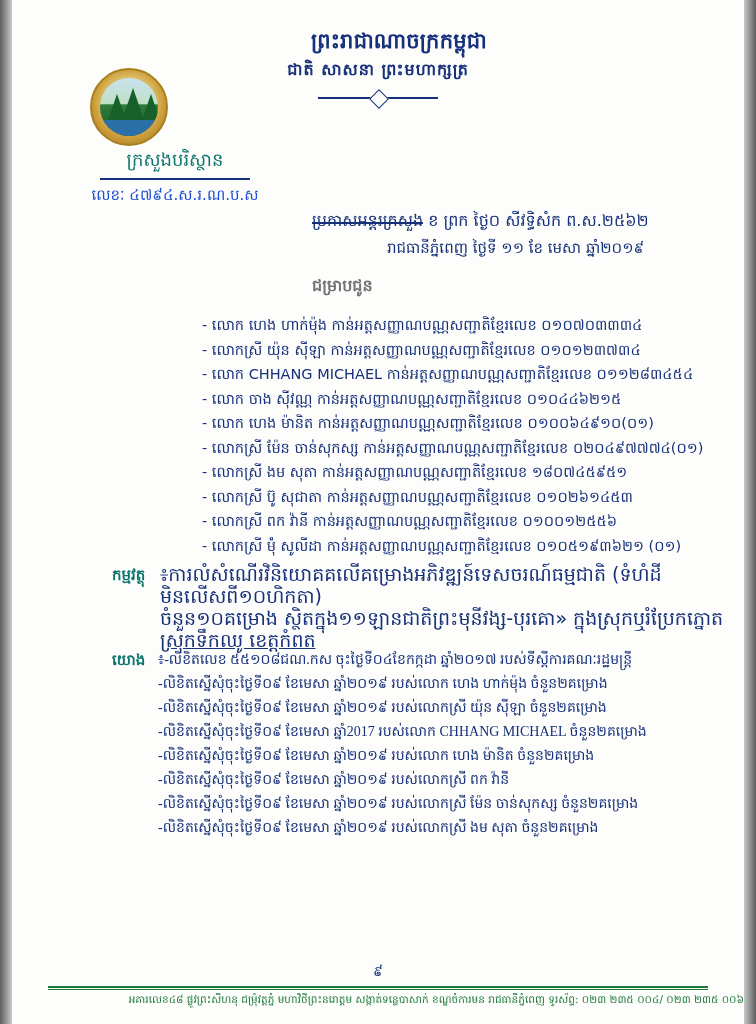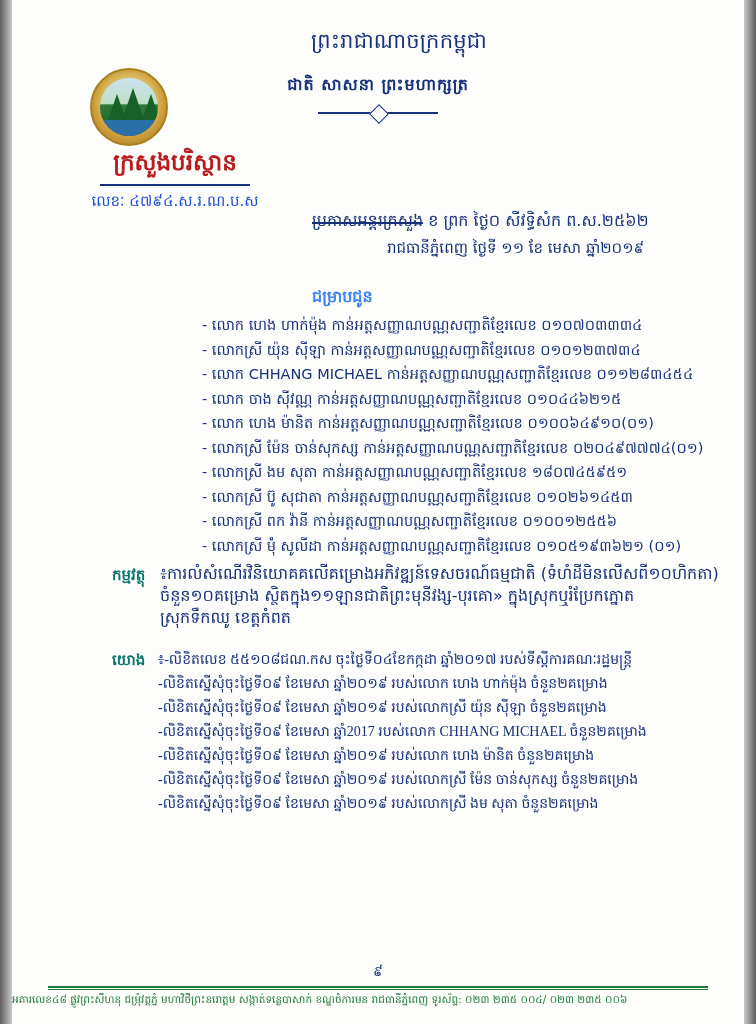--- a/index.html
+++ b/index.html
@@ -44,31 +44,31 @@
     height: 100%;
     color: #16307a;
   }
   
   .header {
     text-align: center;
     padding-top: 28px;
   }
   .kingdom {
     font-size: 21px;
-    font-weight: normal;
+    font-weight: bold;
     color: #16307a;
     letter-spacing: 0.2px;
     line-height: 1.25;
     margin-left: 42px;
   }
   .motto {
     font-size: 16px;
     font-weight: bold;
     color: #16307a;
-    margin-top: 20px;
+    margin-top: 5px;
     letter-spacing: 1px;
   }
   .divider-orn {
     margin: 8px auto 0;
     width: 120px;
     height: 14px;
     position: relative;
   }
   .divider-orn:before {
     content: "";
@@ -135,23 +135,23 @@
   }
   
   .ministry {
     position: absolute;
     left: 48px;
     top: 148px;
     width: 230px;
     text-align: center;
   }
   .ministry-name {
-    font-size: 23px;
-    font-weight: bold;
-    color: #b91c1c;
+    font-size: 18px;
+    font-weight: normal;
+    color: #0f766e;
   }
   .ministry-underline {
     width: 150px;
     height: 1.5px;
     background: #16307a;
     margin: 3px auto 5px;
   }
   .ministry-no {
     font-size: 15px;
     color: #1d4ed8;
@@ -193,24 +193,24 @@
   
   .section-label {
     position: absolute;
     font-weight: bold;
     font-size: 15px;
     color: #0f766e;
   }
   .recipients-title {
     position: absolute;
     left: 300px;
-    top: 286px;
+    top: 275px;
     font-size: 16px;
     font-weight: bold;
-    color: #3b82f6;
+    color: #737373;
   }
   .recipients {
     position: absolute;
     left: 150px;
     top: 297px;
     width: 560px;
   }
   .recipients li {
     list-style: none;
     font-size: 14.5px;
@@ -220,26 +220,26 @@
   }
   .recipients li:before {
     content: "- ";
   }
   .subject-label { left: 100px; top: 565px; }
   .subject-body {
     position: absolute;
     left: 148px;
     top: 563px;
     width: 570px;
-    font-size: 16px;
+    font-size: 19px;
     line-height: 22px;
     color: #16307a;
   }
   .subject-body .l2 { display: block; padding-left: 0; }
-  .subject-body .l3 { display: block; }
+  .subject-body .l3 { display: block; text-decoration: underline; }
   .ref-label { left: 100px; top: 650px; }
   .ref-body {
     position: absolute;
     left: 146px;
     top: 648px;
     width: 580px;
     font-size: 14px;
     line-height: 24px;
     color: #16307a;
     font-family: Liberation Serif, serif;
@@ -267,21 +267,21 @@
     position: absolute;
     left: 0; right: 0;
     top: 3px;
     height: 1px;
     background: #1d7a3a;
   }
   .footer-text {
     position: absolute;
     left: 0; right: 0;
     top: 993px;
-    text-align: left;
+    text-align: right;
     font-size: 10.5px;
     color: #1d7a3a;
     white-space: nowrap;
   }
 </style>
 </head>
 <body>
 
 <div class="page">
   <div class="edge-left"></div>
@@ -340,20 +340,21 @@
         <span class="l3">ស្រុកទឹកឈូ ខេត្តកំពត</span>
       </div>
 
       <div class="section-label ref-label">យោង</div>
       <div class="ref-body">
         <span class="item">៖-លិខិតលេខ ៥៥១០៨ជណ.កស ចុះថ្ងៃទី០៤ខែកក្កដា ឆ្នាំ២០១៧ របស់ទីស្តីការគណៈរដ្ឋមន្ត្រី</span>
         <span class="item">-លិខិតស្នើសុំចុះថ្ងៃទី០៩ ខែមេសា ឆ្នាំ២០១៩ របស់លោក ហេង ហាក់ម៉ុង ចំនួន២គម្រោង</span>
         <span class="item">-លិខិតស្នើសុំចុះថ្ងៃទី០៩ ខែមេសា ឆ្នាំ២០១៩ របស់លោកស្រី យ៉ុន ស៊ីឡា ចំនួន២គម្រោង</span>
         <span class="item">-លិខិតស្នើសុំចុះថ្ងៃទី០៩ ខែមេសា ឆ្នាំ2017 របស់លោក CHHANG MICHAEL ចំនួន២គម្រោង</span>
         <span class="item">-លិខិតស្នើសុំចុះថ្ងៃទី០៩ ខែមេសា ឆ្នាំ២០១៩ របស់លោក ហេង ម៉ានិត ចំនួន២គម្រោង</span>
+        <span class="item">-លិខិតស្នើសុំចុះថ្ងៃទី០៩ ខែមេសា ឆ្នាំ២០១៩ របស់លោកស្រី ពក វ៉ានី</span>
         <span class="item">-លិខិតស្នើសុំចុះថ្ងៃទី០៩ ខែមេសា ឆ្នាំ២០១៩ របស់លោកស្រី ម៉ែន ចាន់សុកស្ស ចំនួន២គម្រោង</span>
         <span class="item">-លិខិតស្នើសុំចុះថ្ងៃទី០៩ ខែមេសា ឆ្នាំ២០១៩ របស់លោកស្រី ងម សុតា ចំនួន២គម្រោង</span>
       </div>
 
       <div class="page-num">៩</div>
       <div class="footer-rule"></div>
       <div class="footer-text">អគារលេខ៤៨ ផ្លូវព្រះសីហនុ ជម្រុំវត្តភ្នំ មហាវិថីព្រះនរោត្តម សង្កាត់ទន្លេបាសាក់ ខណ្ឌចំការមន រាជធានីភ្នំពេញ ទូរស័ព្ទ: ០២៣ ២៣៥ ០០៤/ ០២៣ ២៣៥ ០០៦</div>
 
     </div>
   </div>

